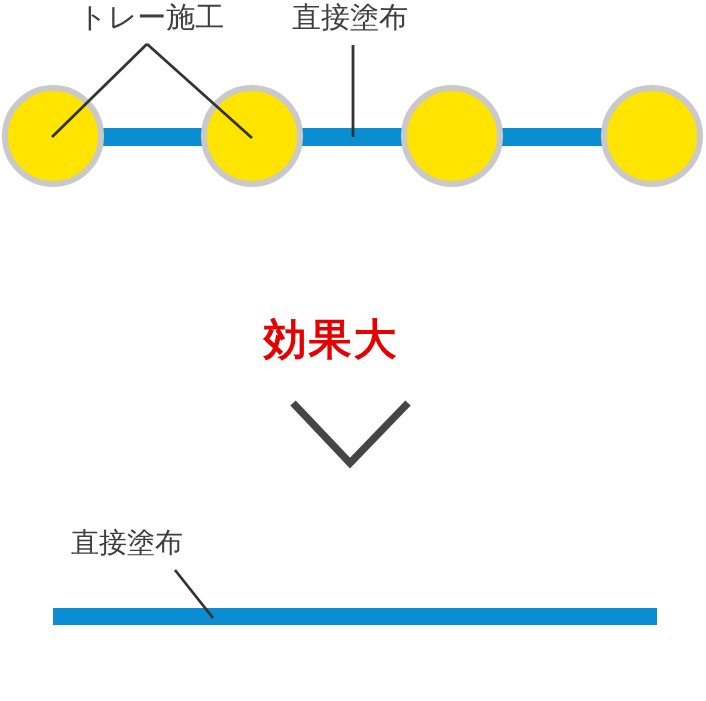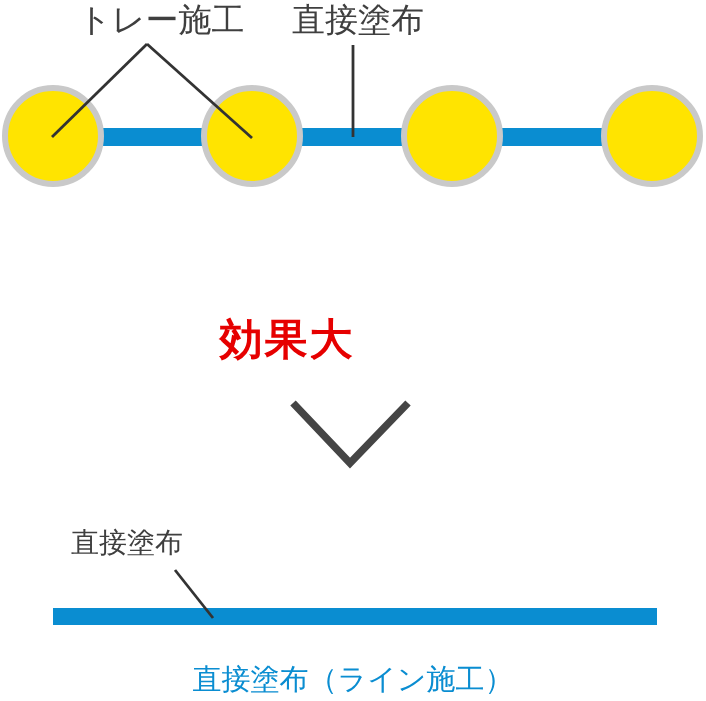--- a/index.html
+++ b/index.html
@@ -52,21 +52,21 @@
   }
   .chevron {
     stroke: var(--chevron);
     stroke-width: 7.5;
     fill: none;
   }
   
   .label {
     position: absolute;
     color: var(--grayText);
-    font-size: 33px;
+    font-size: 29px;
     line-height: 1.1;
     white-space: nowrap;
     z-index: 4;
   }
   .label-tray      { left: 78px;  top: 2px; }
   .label-direct-top{ left: 292px; top: 2px; }
   .label-direct-bottom { left: 71px; top: 528px; font-size: 28px; }
   .caption {
     position: absolute;
     left: 0;
@@ -85,20 +85,21 @@
     left: 0;
     top: 316px;
     width: 574px;
     text-align: center;
     color: var(--red);
     font-size: 43px;
     font-weight: bold;
     letter-spacing: 2px;
     line-height: 1.1;
     z-index: 4;
+    padding-left: 44px;
   }
   
   .bottom-blue-bar {
     position: absolute;
     left: 53px;
     top: 608px;
     width: 604px;
     height: 17px;
     background: var(--blue);
     z-index: 1;
@@ -130,15 +131,14 @@
   </svg>
 
   <div class="label label-tray">トレー施工</div>
   <div class="label label-direct-top">直接塗布</div>
 
 
   <div class="effect-text">効果大</div>
 
   <div class="label label-direct-bottom">直接塗布</div>
   <div class="bottom-blue-bar"></div>
-  <div class="caption caption-bottom">直接塗布（ライン施工）</div>
 
 </div>
 
 </body></html>

